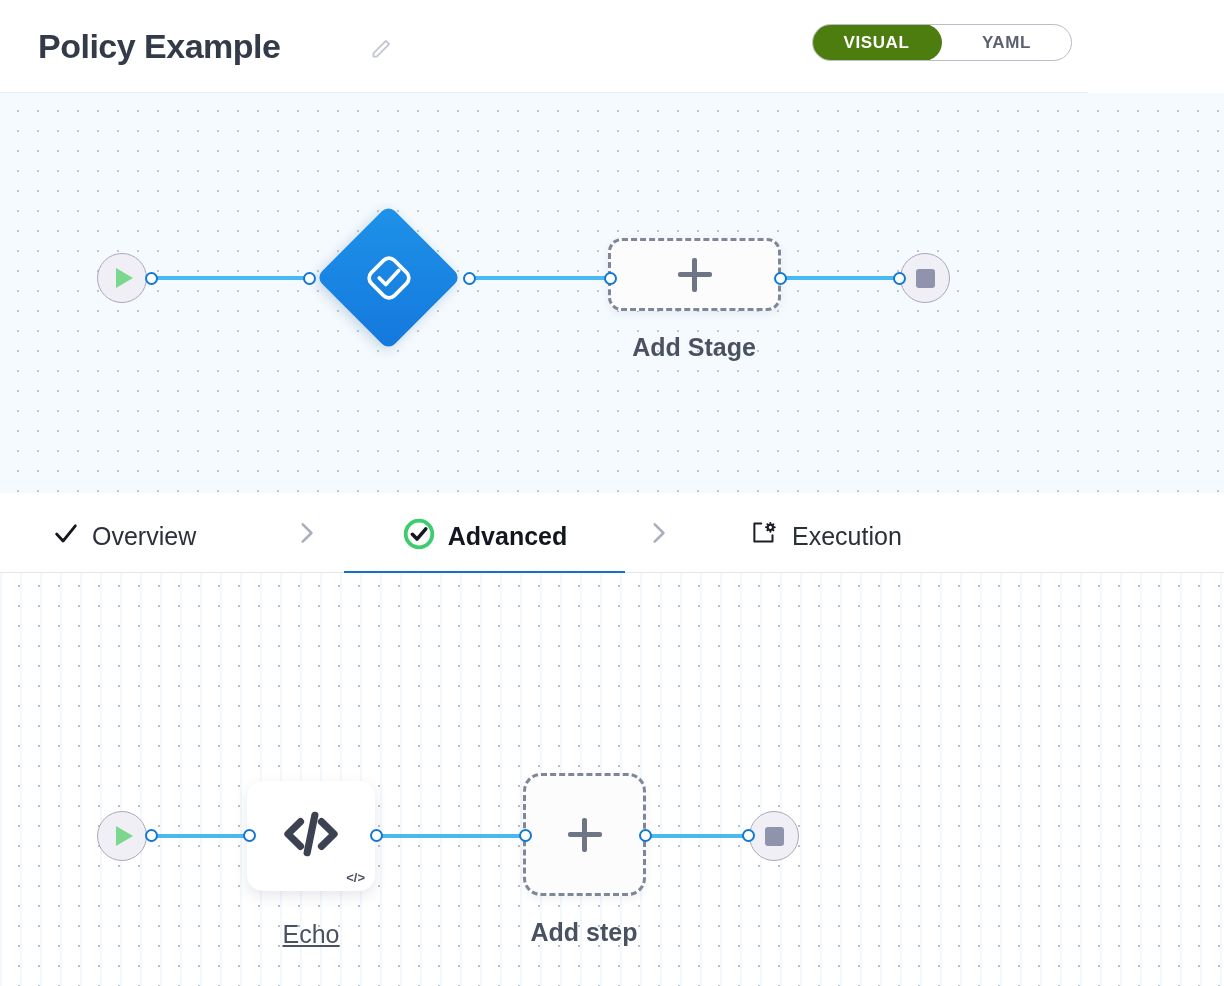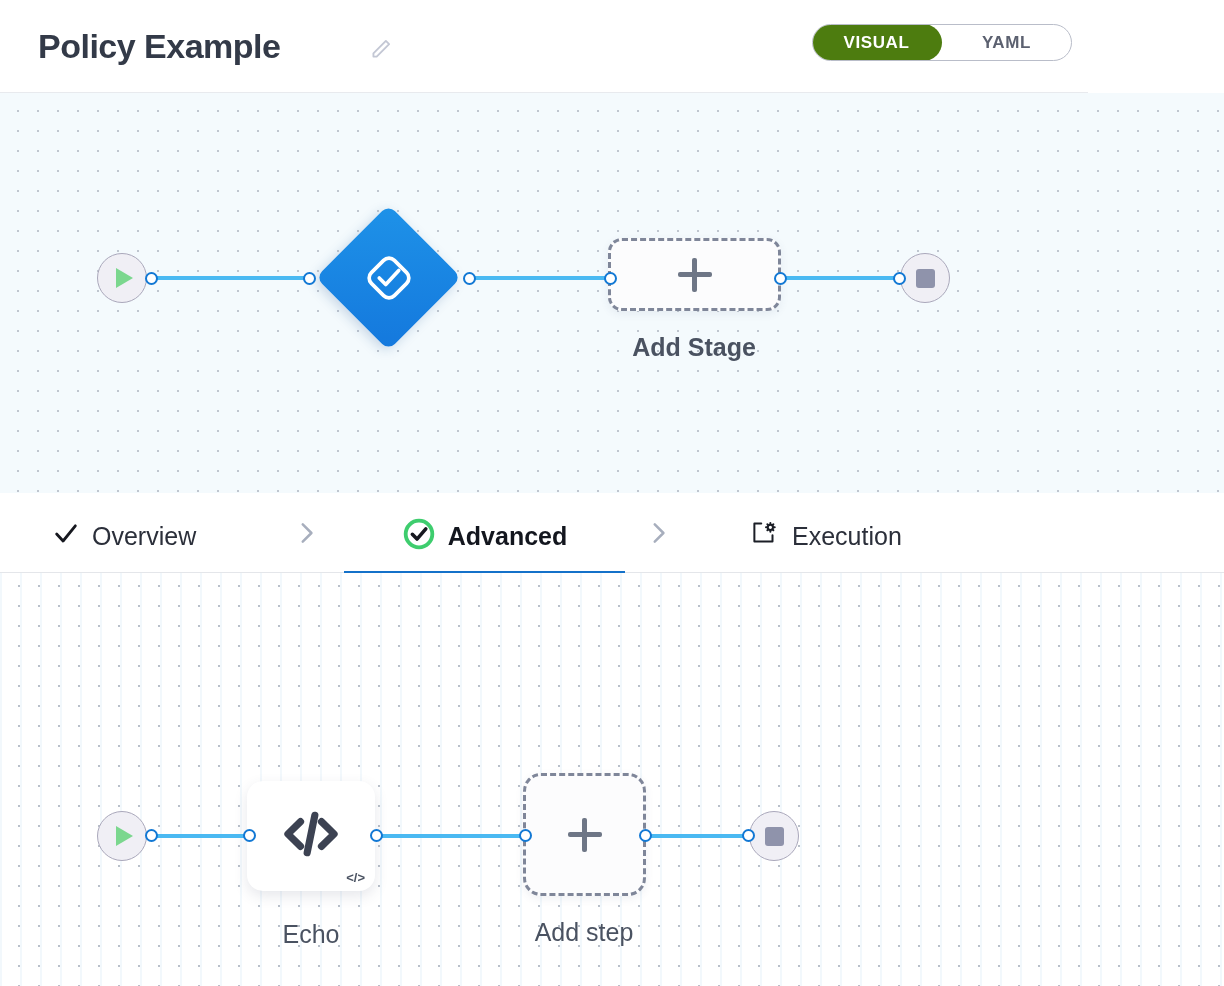--- a/index.html
+++ b/index.html
@@ -295,28 +295,28 @@
     <div class="step-card" style="left:247px; top:208px;">
       <span>
         <svg width="66" height="66" viewBox="0 0 24 24" fill="none" stroke="#3c4252" stroke-width="2.6" stroke-linecap="round" stroke-linejoin="round">
           <polyline points="8.2,7.5 3.6,12 8.2,16.5"></polyline>
           <polyline points="15.8,7.5 20.4,12 15.8,16.5"></polyline>
           <line x1="13.4" y1="5.2" x2="10.6" y2="18.8"></line>
         </svg>
       </span>
       <span class="step-badge">&lt;/&gt;</span>
     </div>
-    <div class="node-label" style="left:211px; top:347px; width:200px;">Echo</div>
+    <div class="node-label" style="left:211px; top:347px; width:200px;text-decoration:underline;">Echo</div>
     <div class="port" style="left:370px; top:256px;"></div>
 
     <div class="port" style="left:519px; top:256px;"></div>
     <div class="dashed-node" style="position:absolute; left:523px; top:200px; width:123px; height:123px; border-radius:18px;">
       <div class="plus"></div>
     </div>
-    <div class="node-label" style="left:484px; top:345px; width:200px;">Add step</div>
+    <div class="node-label" style="left:484px; top:345px; width:200px;font-weight:bold;">Add step</div>
     <div class="port" style="left:639px; top:256px;"></div>
 
     <div class="port" style="left:742px; top:256px;"></div>
     <div class="node" style="left:749px; top:238px;">
       <div class="terminal">
         <div class="stop-sq"></div>
       </div>
     </div>
   </div>
 

